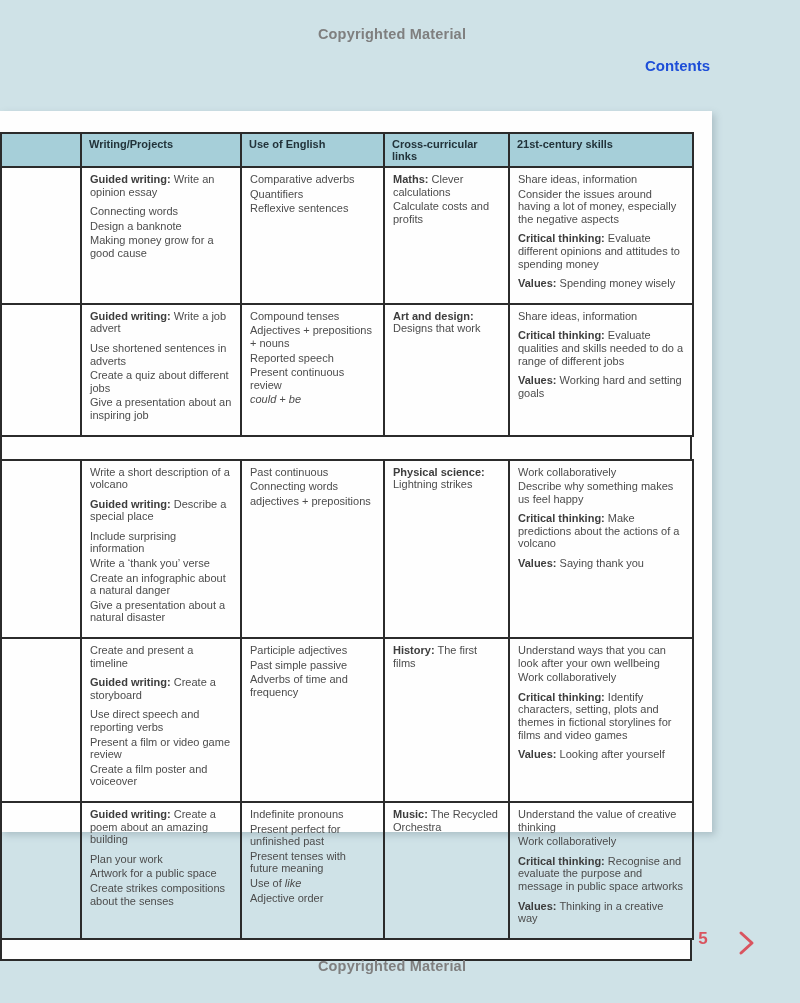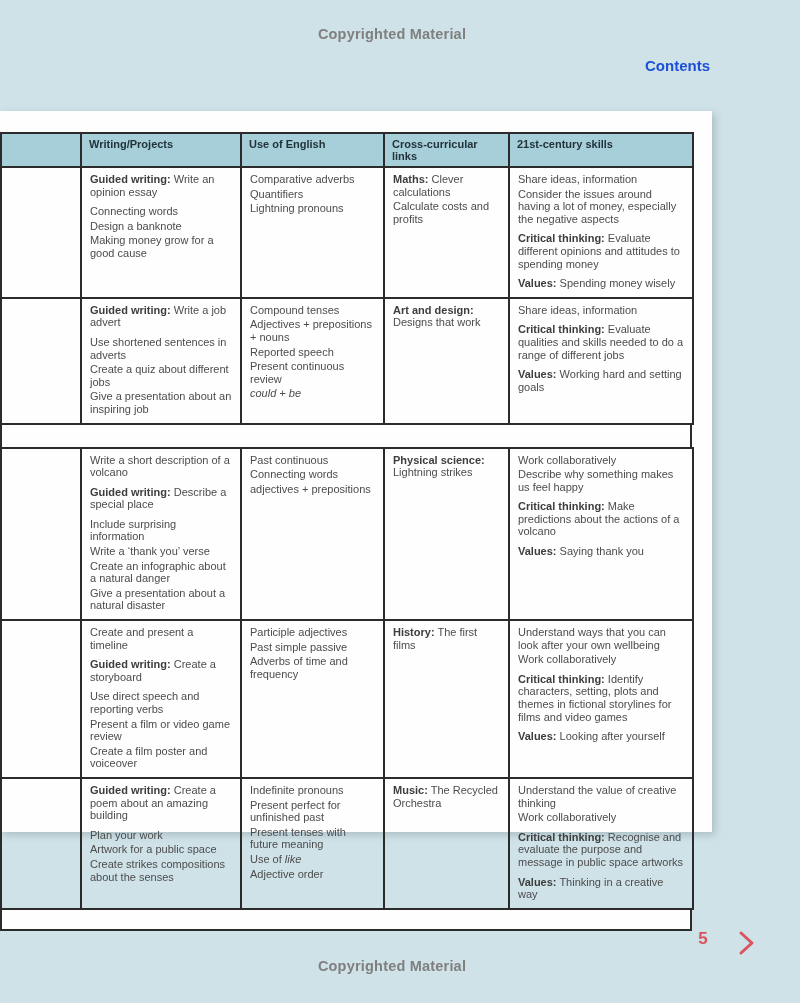--- a/index.html
+++ b/index.html
@@ -19,21 +19,21 @@
     background:#fefefe; box-shadow:3px 3px 7px rgba(80,100,110,.28); }
   .tablewrap { position:absolute; top:21px; left:0; width:692px; }
   table.ctable { border-collapse:collapse; table-layout:fixed; width:692px; }
   table.ctable th, table.ctable td {
     border:2px solid #2b2b2b; vertical-align:top; text-align:left;
   }
   table.ctable th {
     background:#a6cfd9; color:#22333a; font-size:11px; font-weight:700;
     padding:4px 7px; height:22px;
   }
-  table.ctable td { padding:5px 7px 5px 8px; color:#4c4c4c; font-size:11px; line-height:12.6px; }
+  table.ctable td { padding:5px 7px 11px 8px; color:#4c4c4c; font-size:11px; line-height:12.6px; }
   .para { margin:0 0 2px 0; }
   .para.gap { margin-top:7px; }
   span.b { font-weight:700; color:#3d3d3d; }
   span.i { font-style:italic; }
   span.n { font-style:normal; }
   .band { height:22px; background:#fefefe;
     border-left:2px solid #2b2b2b; border-right:2px solid #2b2b2b; }
   .band.last { height:21px; border-bottom:2px solid #2b2b2b; }
   .page-number { position:absolute; left:688px; top:929px; width:30px; text-align:center;
     color:#d9545f; font-size:17px; font-weight:600; }
@@ -73,21 +73,21 @@
               <td></td>
               <td>
                 <div class="para"><span class="b">Guided writing:</span><span class="n"> Write an opinion essay</span></div>
                 <div class="para gap"><span class="n">Connecting words</span></div>
                 <div class="para"><span class="n">Design a banknote</span></div>
                 <div class="para"><span class="n">Making money grow for a good cause</span></div>
               </td>
               <td>
                 <div class="para"><span class="n">Comparative adverbs</span></div>
                 <div class="para"><span class="n">Quantifiers</span></div>
-                <div class="para"><span class="n">Lightning pronouns</span></div>
+                <div class="para"><span class="n">Reflexive sentences</span></div>
               </td>
               <td>
                 <div class="para"><span class="b">Maths:</span><span class="n"> Clever calculations</span></div>
                 <div class="para"><span class="n">Calculate costs and profits</span></div>
               </td>
               <td>
                 <div class="para"><span class="n">Share ideas, information</span></div>
                 <div class="para"><span class="n">Consider the issues around having a lot of money, especially the negative aspects</span></div>
                 <div class="para gap"><span class="b">Critical thinking:</span><span class="n"> Evaluate different opinions and attitudes to spending money</span></div>
                 <div class="para gap"><span class="b">Values:</span><span class="n"> Spending money wisely</span></div>

